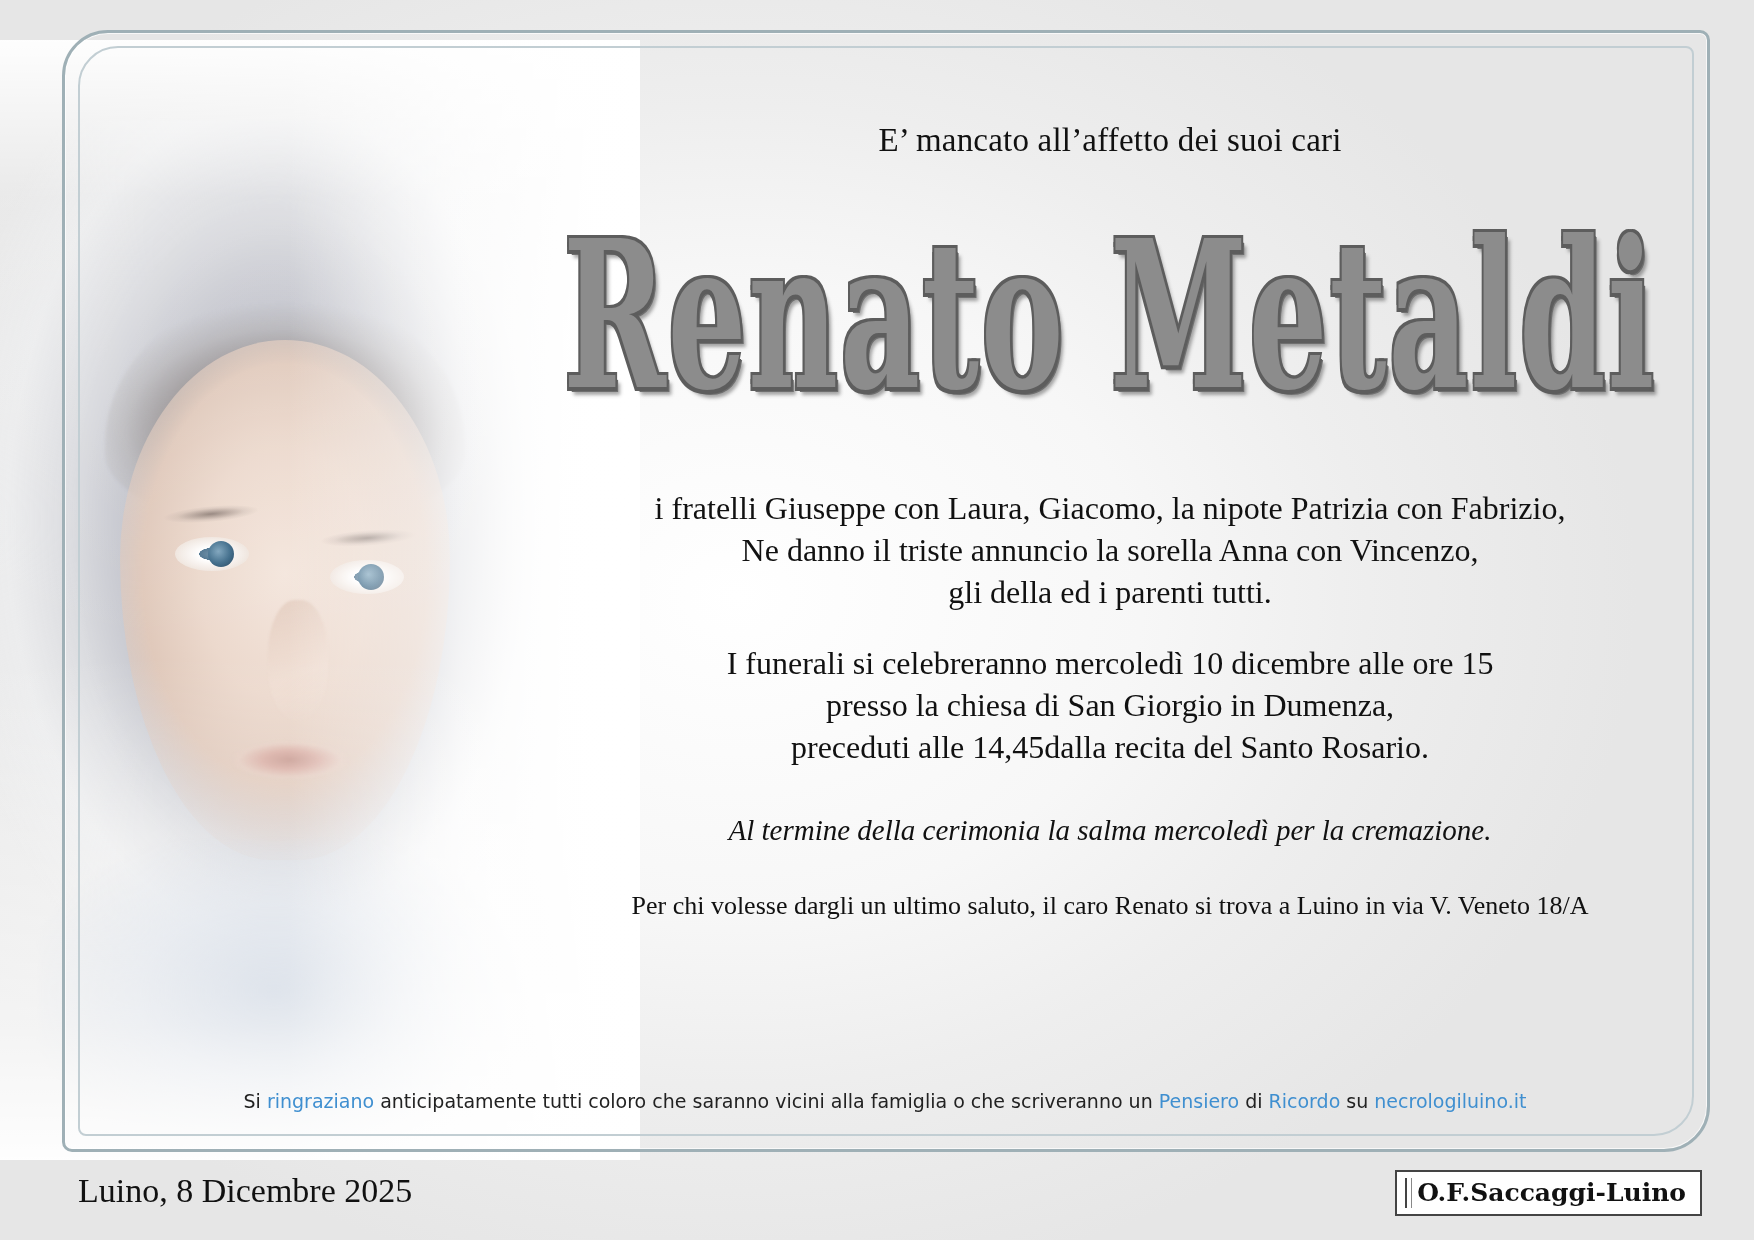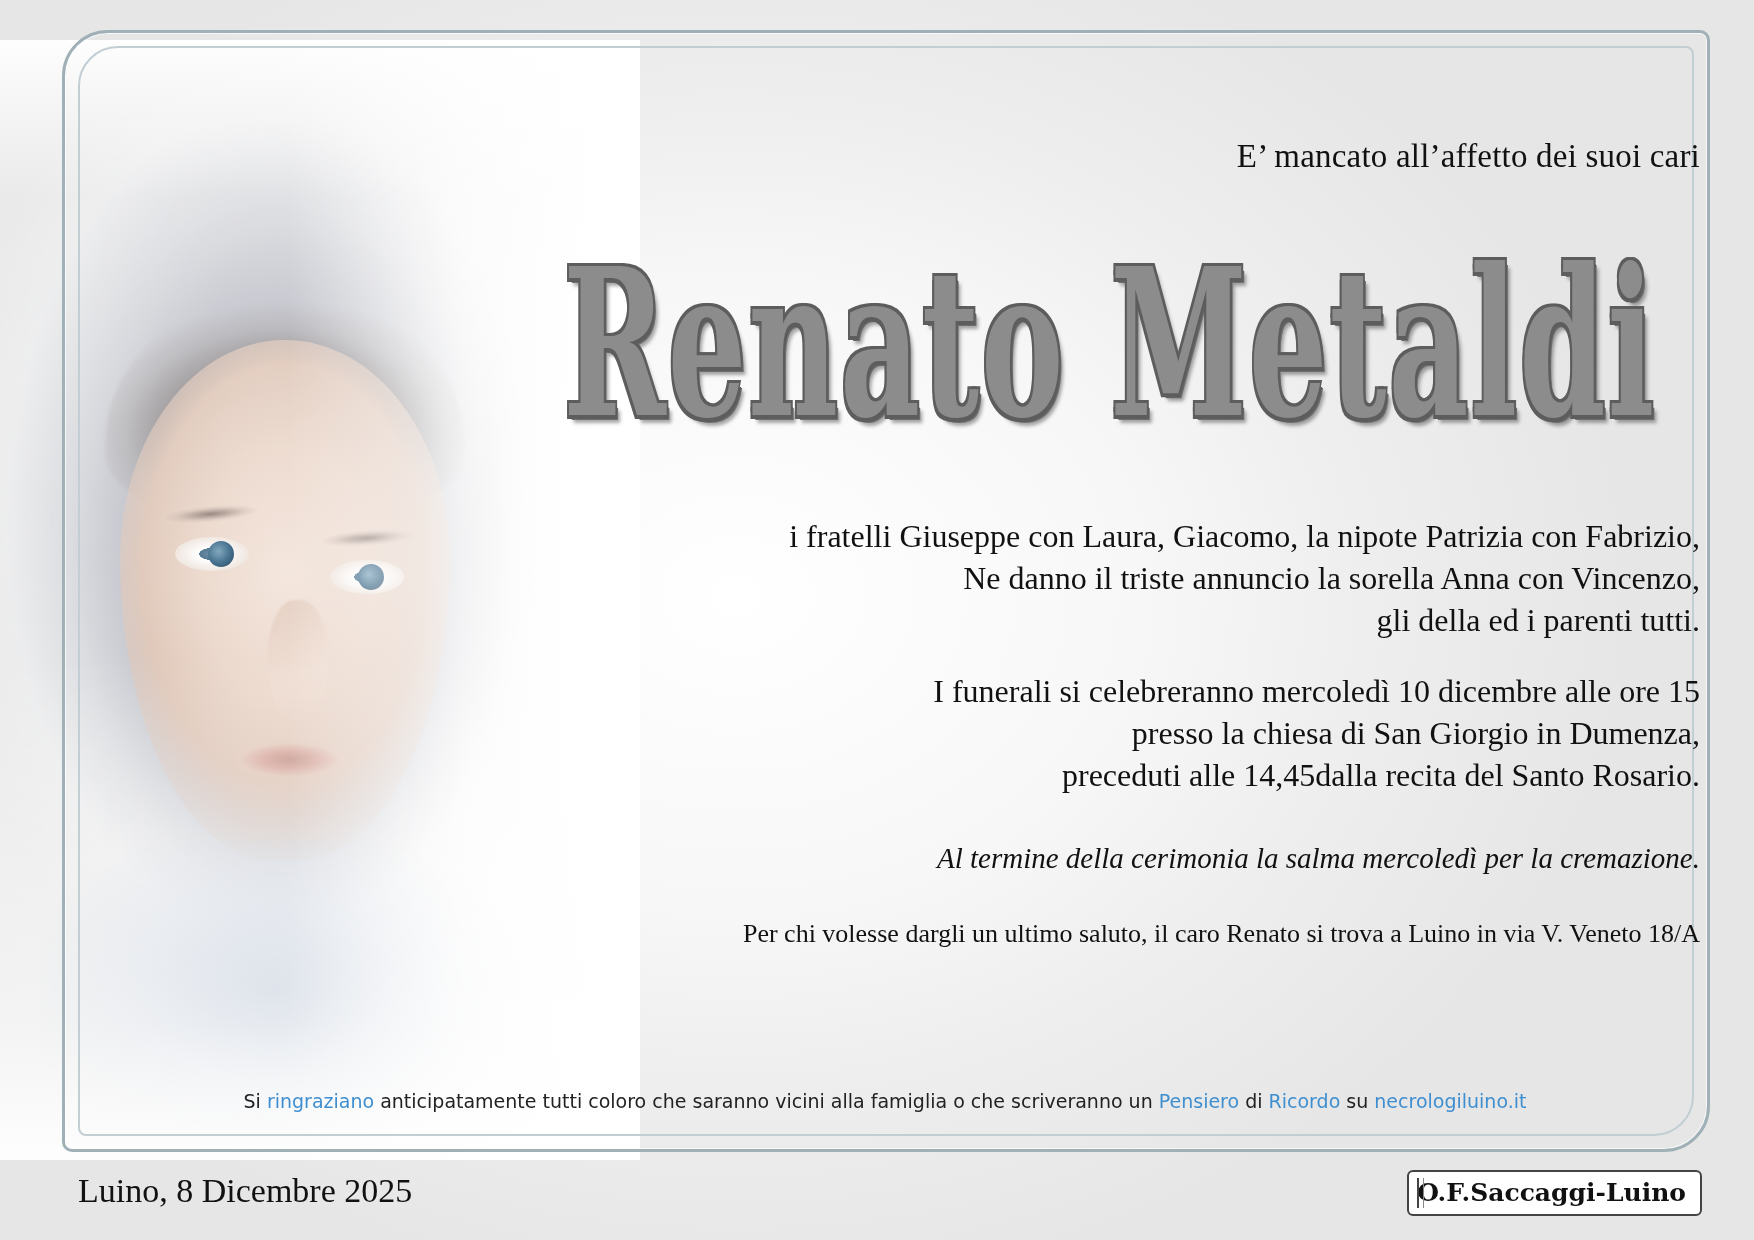--- a/index.html
+++ b/index.html
@@ -132,44 +132,44 @@
   }
   .m-fade-v {
     position: absolute; inset: 0;
     background: linear-gradient(180deg, rgba(255,255,255,0.95) 0%, rgba(255,255,255,0.15) 14%, rgba(255,255,255,0) 55%, rgba(255,255,255,0.55) 88%, rgba(255,255,255,0.95) 100%);
   }
 
   
   .content {
     position: absolute;
     left: 520px;
-    top: 116px;
+    top: 100px;
     width: 1180px;
-    text-align: right;
+    text-align: center;
   }
 
   .corner-note {
     position: absolute;
     right: 60px;
     top: 96px;
     width: 300px;
     text-align: left;
     font-size: 23px;
     line-height: 1.22;
     color: #111;
   }
 
   .lead {
     font-size: 33px;
     letter-spacing: 0.2px;
     margin-top: 22px;
   }
 
   .name-wrap {
-    margin-top: 44px;
+    margin-top: 32px;
     height: 250px;
     display: flex;
     align-items: center;
     justify-content: center;
   }
   .name {
     font-family: "DejaVu Serif", serif;
     font-weight: 700;
     font-size: 126px;
     line-height: 1;
@@ -227,22 +227,22 @@
     bottom: 30px;
     font-size: 34px;
     color: #111;
   }
 
   .agency {
     position: absolute;
     right: 52px;
     bottom: 24px;
     border: 2px solid #444;
-    border-radius: 6px;
-    padding: 6px 14px 7px 8px;
+    border-radius: 0;
+    padding: 6px 14px 7px 20px;
     font-family: "DejaVu Serif", serif;
     font-weight: 700;
     font-size: 25px;
     color: #111;
     background: #fff;
   }
   .agency::before {
     content: "";
     position: absolute;
     left: 8px; top: 6px; bottom: 6px;

